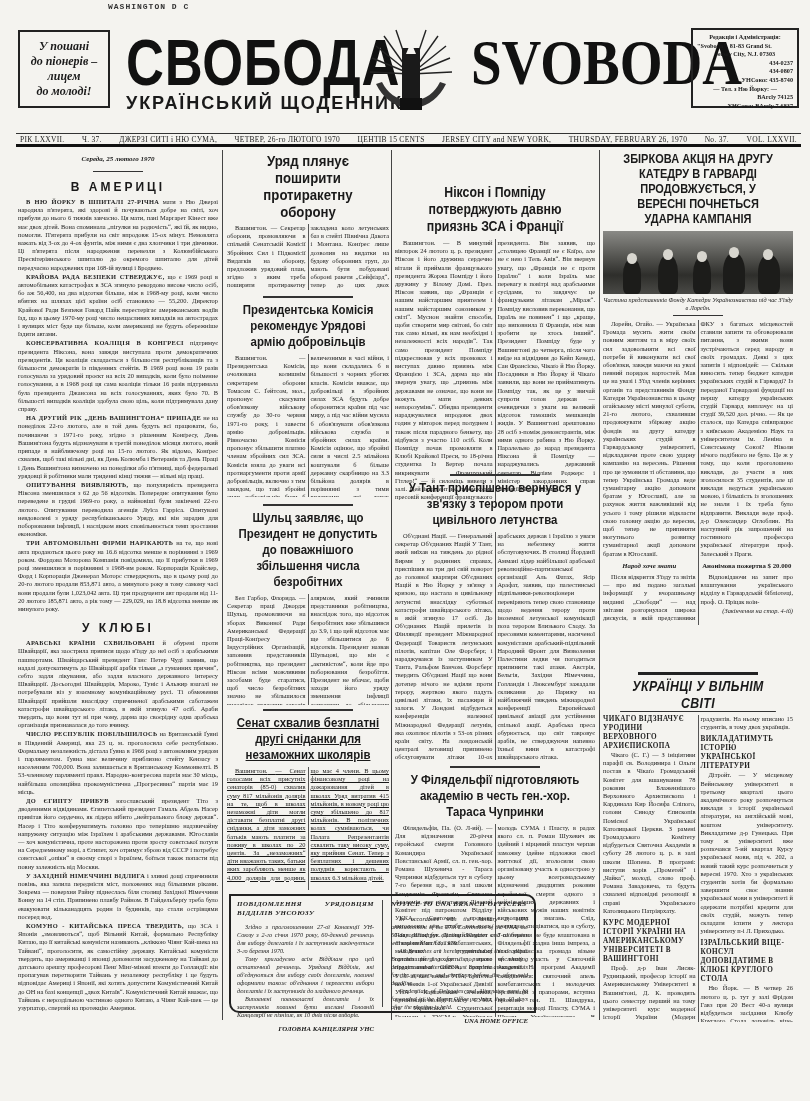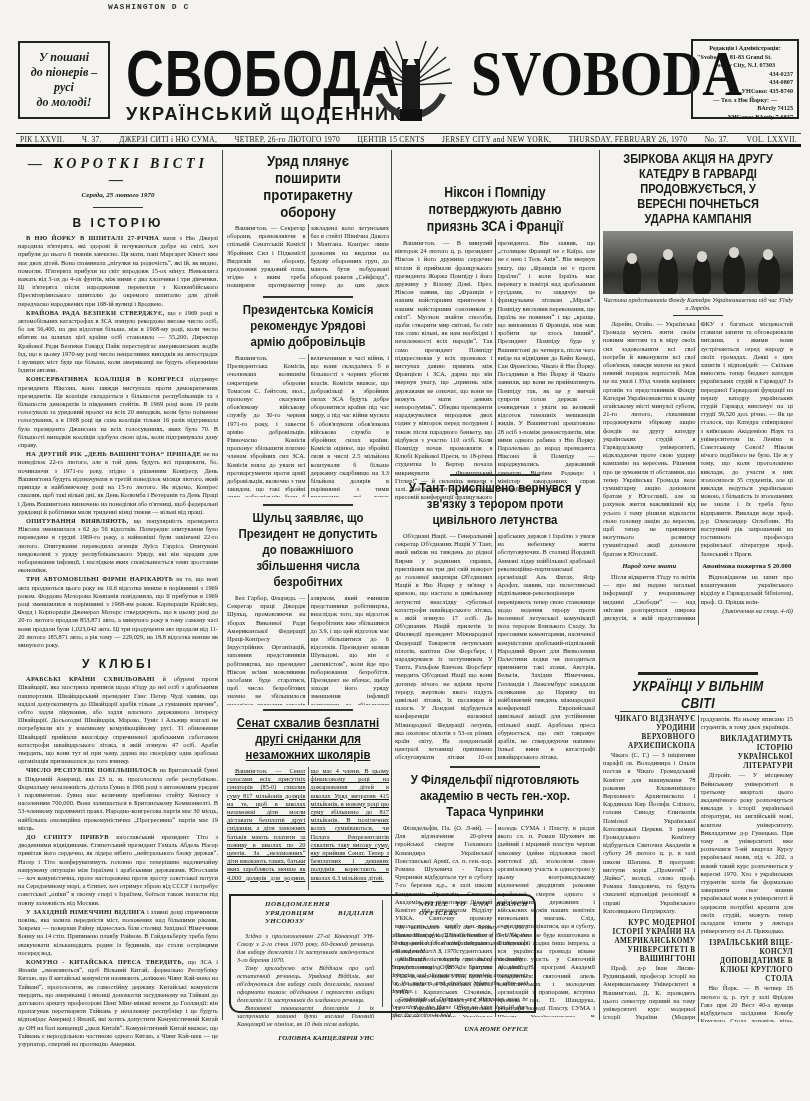--- a/index.html
+++ b/index.html
@@ -1,21 +1,21 @@
 <!DOCTYPE html>
 <html><head>
 <meta charset="utf-8">
 <style>
   * { box-sizing: border-box; margin: 0; padding: 0; }
   html, body { width: 810px; height: 1101px; background: #f4f3ef; overflow: hidden; }
   body { font-family: "Liberation Serif", serif; color: #1a1a1a; position: relative; }
   .stamp { position: absolute; left: 108px; top: 2px; font: bold 8px "Liberation Mono", monospace; color: #333; letter-spacing: 1px; }
 
   
-  .masthead { position: absolute; left: 16px; top: 35px; width: 785px; height: 90px; text-decoration: underline; }
+  .masthead { position: absolute; left: 16px; top: 24px; width: 785px; height: 90px; text-decoration: underline; }
   .promo { position: absolute; left: 2px; top: 6px; width: 92px; height: 78px; border: 2px solid #222; display: flex; flex-direction: column; align-items: center; justify-content: center; text-align: center; font: italic bold 12px "Liberation Serif", serif; line-height: 15px; }
   .title-cyr { position: absolute; left: 110px; top: 8px; font: bold 64px "Liberation Sans", sans-serif; letter-spacing: 1px; transform: scaleX(0.82); transform-origin: left top; line-height: 62px; color: #111; }
   .sub-cyr { position: absolute; left: 110px; top: 68px; font: bold 19px "Liberation Sans", sans-serif; letter-spacing: 2px; transform: scaleX(0.95); transform-origin: left top; }
   .emblem { position: absolute; left: 350px; top: 4px; width: 90px; height: 84px; }
   .title-lat { position: absolute; left: 455px; top: 8px; font: bold 64px "Liberation Serif", serif; letter-spacing: 0px; transform: scaleX(0.86); transform-origin: left top; line-height: 62px; color: #111; }
   .sub-lat { position: absolute; left: 460px; top: 69px; font: italic bold 20px "Liberation Sans", sans-serif; letter-spacing: 9px; }
   .addr { position: absolute; left: 675px; top: 4px; width: 108px; height: 80px; border: 2px solid #222; font: bold 6.2px "Liberation Serif", serif; line-height: 8.6px; padding: 3px 4px; }
   .addr .r { text-align: right; }
   .addr .c { text-align: center; }
 
@@ -24,41 +24,41 @@
   
   .col { position: absolute; overflow: hidden; }
   .vrule { position: absolute; width: 1px; background: #444; }
   .body-text { font: 6.4px "Liberation Serif", serif; line-height: 8.2px; text-align: justify; color: #222; }
   .body-text p { text-indent: 8px; margin-bottom: 1px; }
   .lead { font-weight: bold; letter-spacing: 0.3px; }
   .hl { font: bold 15px "Liberation Sans", sans-serif; text-align: center; line-height: 17px; transform: scaleX(0.88); }
   .hl-sm { font: bold 13px "Liberation Sans", sans-serif; text-align: center; line-height: 16px; transform: scaleX(0.88); }
   .section { font: italic bold 14px "Liberation Serif", serif; text-align: center; letter-spacing: 4px; }
   .rule-short { width: 90px; height: 2px; background: #333; margin: 4px auto; }
-  .subhead-bold { font: bold 7.2px "Liberation Serif", serif; text-align: right; line-height: 9px; letter-spacing: 0.4px; }
+  .subhead-bold { font: bold 7.2px "Liberation Serif", serif; text-align: left; line-height: 9px; letter-spacing: 0.4px; }
 
   .photo { background: linear-gradient(180deg,#8a8a86 0%,#5c5c58 35%,#2e2e2b 70%,#4a4a46 100%); position: relative; }
   .photo .p { position: absolute; border-radius: 45% 45% 20% 20%; background: #1c1c1a; }
   .photo .f { position: absolute; border-radius: 50%; background: #d8d6cf; }
 
   .notice { position: absolute; left: 229px; top: 894px; width: 307px; height: 119px; border: 2px solid #222; border-radius: 0 10px 0 10px; padding: 4px 6px; display: flex; gap: 8px; }
   .notice .half { flex: 1; font: italic 6.2px "Liberation Serif", serif; line-height: 8px; text-align: justify; }
-  .notice .nh { font: italic bold 7px "Liberation Serif", serif; line-height: 8.5px; margin-bottom: 6px; letter-spacing: 0.5px; margin-left: 28px; }
+  .notice .nh { font: italic bold 7px "Liberation Serif", serif; line-height: 8.5px; margin-bottom: 6px; letter-spacing: 0.5px; }
   .notice .sig { text-align: right; font: italic bold 6.8px "Liberation Serif", serif; margin-top: 6px; line-height: 8px; }
 </style>
 </head>
 <body>
 
 <div class="stamp">WASHINGTON D C</div>
 
 <div class="masthead">
   <div class="promo">
     <div>У пошані</div>
     <div>до піонерів –</div>
-    <div>русі</div>
+    <div>лицем</div>
     <div>до молоді!</div>
   </div>
   <div class="title-cyr">СВОБОДА</div>
   <div class="sub-cyr">УКРАЇНСЬКИЙ ЩОДЕННИК</div>
   <svg class="emblem" viewBox="0 0 90 84">
     <g stroke="#222" stroke-width="1.4">
       <line x1="45" y1="46" x2="6" y2="30"></line>
         <line x1="45" y1="46" x2="10" y2="18"></line>
         <line x1="45" y1="46" x2="18" y2="8"></line>
       <line x1="45" y1="46" x2="30" y2="2"></line>
@@ -95,24 +95,23 @@
   <span>ДЖЕРЗІ СИТІ і НЮ СУМА,</span>
   <span>ЧЕТВЕР, 26-го ЛЮТОГО 1970</span>
   <span>ЦЕНТІВ 15 CENTS</span>
   <span>JERSEY CITY and NEW YORK,</span>
   <span>THURSDAY, FEBRUARY 26, 1970</span>
   <span>No. 37.</span>
   <span>VOL. LXXVII.</span>
 </div>
 
 <div class="col" style="left:18px; top:152px; width:200px; height:940px;">
-  <div class="section" style="margin-top:4px;">— КОРОТКІ ВІСТІ —</div>
   <div style="font: italic bold 7px 'Liberation Serif', serif; text-align:center; margin-top:3px;">Середа, 25 лютого 1970</div>
   <div class="rule-short" style="width:50px;height:1px;margin:8px auto;"></div>
-  <div style="font: bold 12px 'Liberation Sans', sans-serif; text-align:center; letter-spacing:3px; margin:6px 0 4px;">В ІСТОРІЮ</div>
+  <div style="font: bold 12px 'Liberation Sans', sans-serif; text-align:center; letter-spacing:3px; margin:6px 0 4px;">В АМЕРИЦІ</div>
   <div class="body-text">
     <p><span class="lead">В НЮ ЙОРКУ В ШПИТАЛІ 27-РІЧНА</span> <span>мати з Ню Джерзі народила п'ятерята, які здорові й почуваються добре на світі, хоч прибули до нього 6 тижнів завчасно. Ця мати, пані Маргарет Кінест вже має двох дітей. Вона споминала „пігулки на родючість“, які їй, як видно, помогли. П'ятерята прибули на світ впродовж 15-ох мінут. Немовлята важать від 3-ох до 4-ох фунтів, між ними є два хлопчики і три дівчинки. Ці п'ятерята після народження перевезли з Колюмбійського Пресвітеріянського шпиталю до окремого шпиталю для дітей передчасно народжених при 168-ій вулиці і Бродвею.</span></p>
     <p><span class="lead">КРАЙОВА РАДА БЕЗПЕКИ СТВЕРДЖУЄ,</span> <span>що є 1969 році в автомобільних катастрофах в ЗСА згинуло рекордово високе число осіб, бо аж 56,400, на два відсотки більше, ніж в 1968-му році, коли число вбитих на шляхах цієї країни осіб становило — 55,200. Директор Крайової Ради Безпеки Говард Пайк перестерігає американських водіїв їзд, що в цьому 1970-му році число нещасливих випадків на автострадах і вулицях міст буде ще більше, коли американці не будуть обережніше їздити автами.</span></p>
     <p><span class="lead">КОНСЕРВАТИВНА КОАЛІЦІЯ В КОНГРЕСІ</span> <span>підтримує президента Ніксона, вона завжди виступала проти демократичних президентів. Ця коаліція складається з більшости республіканців та з більшости демократів із південних стейтів. В 1969 році вона 19 разів голосувала за урядовий проєкт на всіх 20 випадків, коли було поіменне голосування, а в 1968 році ця сама коаліція тільки 16 разів підтримала була президента Джансона на всіх голосуваннях, яких було 70. В більшості випадків коаліція здобула свою ціль, коли підтримувала дану справу.</span></p>
     <p><span class="lead">НА ДРУГИЙ РІК „ДЕНЬ ВАШИНГТОНА“ ПРИПАДЕ</span> <span>не на понеділок 22-го лютого, але в той день будуть всі працювати, бо, починаючи з 1971-го року, згідно з рішенням Конґресу, День Вашинґтона будуть відзначувати в третій понеділок місяця лютого, який припаде в найближчому році на 15-го лютого. Як відомо, Конґрес схвалив, щоб такі вільні дні, як День Колюмба і Ветеранів та День Праці і День Вашинґтона визначено на понеділки або п'ятниці, щоб федеральні урядовці й робітники мали триденні кінці тижня — вільні від праці.</span></p>
     <p><span class="lead">ОПИТУВАННЯ ВИЯВЛЯЮТЬ,</span> <span>що популярність президента Ніксона зменшилася з 62 до 56 відсотків. Попереднє опитування було переведене в грудні 1969-го року, а найновіші були закінчені 22-го лютого. Опитування переводила агенція Луїса Гарріса. Опитувані невдоволені з уряду республіканського Уряду, які він зарадив для поборювання інфляції, і наслідком яких сповільнюється темп зростання економіки.</span></p>
     <p><span class="lead">ТРИ АВТОМОБІЛЬНІ ФІРМИ НАРІКАЮТЬ</span> <span>на те, що нові авта продаються цього року на 16.6 відсотка менше в порівнянні з 1969 роком. Фордова Моторова Компанія повідомила, що її прибутки в 1969 році зменшилися в порівнянні з 1968-им роком. Корпорація Крайслер, Форд і Корпорація Дженерал Моторс стверджують, що в цьому році до 20-го лютого продали 853,871 авто, а минулого року в тому самому часі вони продали були 1,023,042 авта. Ці три продуценти авт продали від 11-20 лютого 185,871 авто, а рік тому — 229,029, на 18.8 відсотка менше як минулого року.</span></p>
   </div>
   <div style="font: bold 12px 'Liberation Sans', sans-serif; text-align:center; letter-spacing:3px; margin:8px 0 4px;">У КЛЮБІ</div>
   <div class="body-text">

